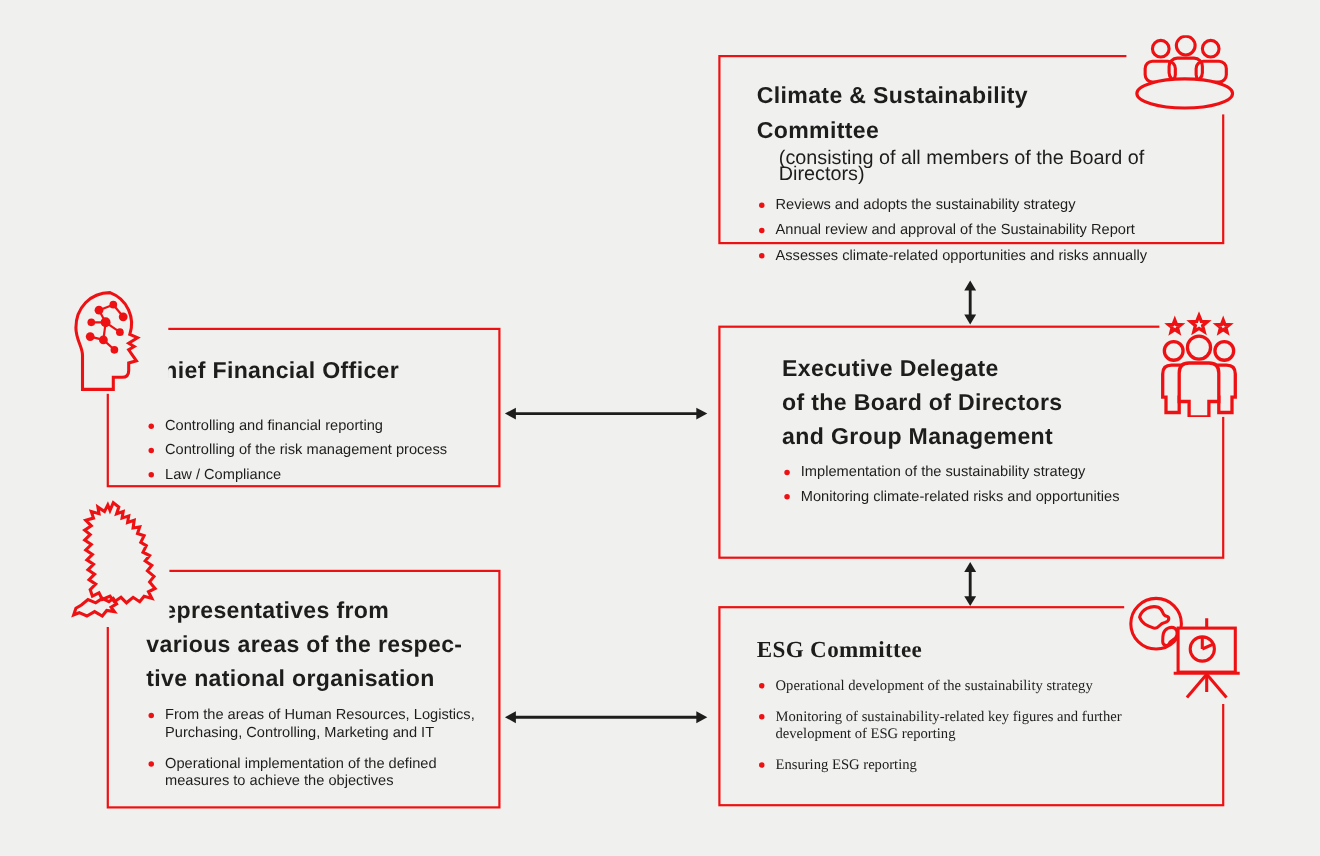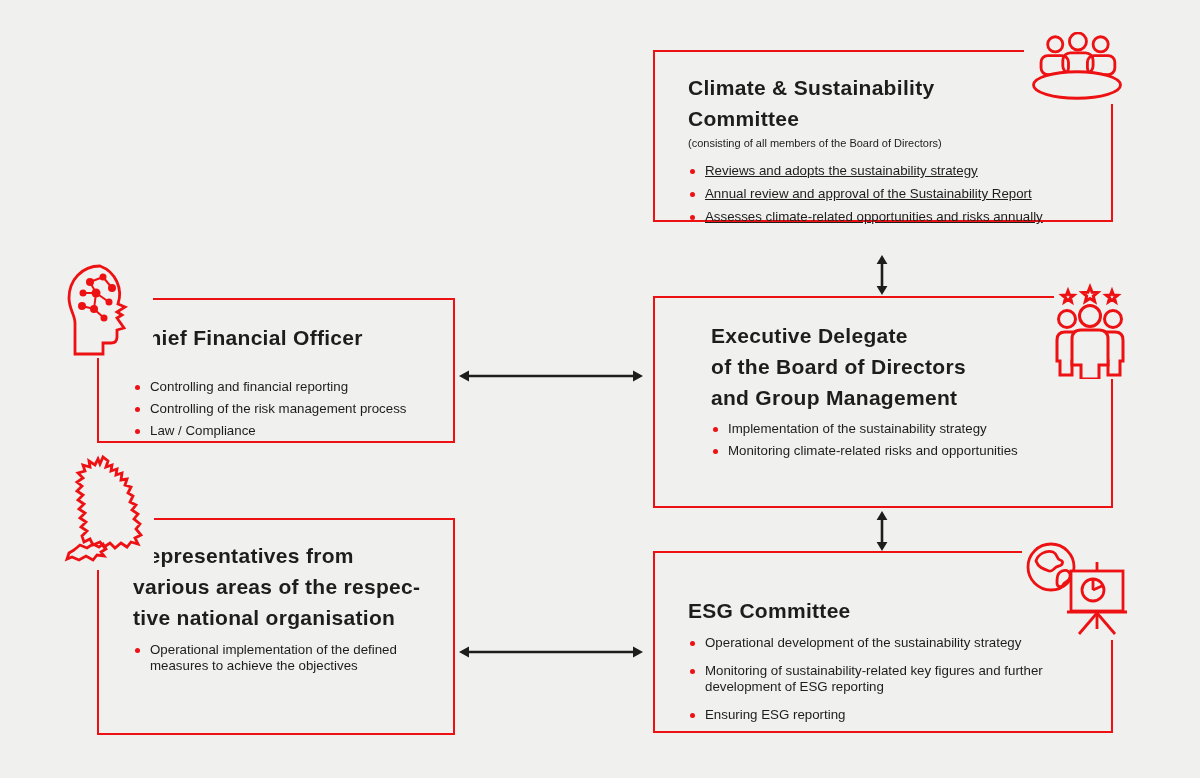--- a/index.html
+++ b/index.html
@@ -18,32 +18,32 @@
   }
   #box-climate   { left:653px; top:50px;  width:460px; height:172px; }
   #box-executive { left:653px; top:296px; width:460px; height:212px; }
   #box-esg       { left:653px; top:551px; width:460px; height:182px; }
   #box-cfo       { left:97px;  top:298px; width:358px; height:145px; }
   #box-reps      { left:97px;  top:518px; width:358px; height:217px; }
 
   .box-inner { padding:0 14px 0 33px; }
   #box-climate .box-inner   { padding-top:20px; padding-right:26px; }
   #box-executive .box-inner { padding-top:22px; padding-right:10px;margin-left:23px; }
-  #box-esg .box-inner       { padding-top:42px; padding-right:26px; }
+  #box-esg .box-inner       { padding-top:22px; padding-right:26px;font-family:Liberation Serif, serif; }
   #box-cfo .box-inner       { padding-top:22px; padding-left:34px; padding-right:14px; }
   #box-reps .box-inner      { padding-top:20px; padding-left:34px; padding-right:18px; }
 
   .title {
     font-size:21px; font-weight:bold; line-height:31px;
     letter-spacing:0.3px; color:var(--text,#1d1d1b);
   }
-  .subtitle { font-size:11px; line-height:15px; margin-top:2px; }
+  .subtitle { font-size:18px; line-height:15px; margin-top:2px;margin-left:20px; }
 
   ul.bullets { list-style:none; margin:0; padding:0; }
-  #box-climate ul.bullets   { margin-top:12px;text-decoration:underline; }
+  #box-climate ul.bullets   { margin-top:12px; }
   #box-executive ul.bullets { margin-top:8px; }
   #box-esg ul.bullets       { margin-top:9px; }
   #box-cfo ul.bullets       { margin-top:26px; }
   #box-reps ul.bullets      { margin-top:9px; }
 
   ul.bullets li {
     position:relative; padding-left:17px;
     font-size:13.3px; line-height:16px;
     margin-bottom:7px;
   }
@@ -137,20 +137,21 @@
   </div>
 
   <div class="box" id="box-reps">
     <div class="box-inner">
       <div class="title">
         <div>Representatives from</div>
         <div>various areas of the respec-</div>
         <div>tive national organisation</div>
       </div>
       <ul class="bullets">
+        <li>From the areas of Human Resources, Logistics, Purchasing, Controlling, Marketing and IT</li>
         <li>Operational implementation of the defined measures to achieve the objectives</li>
       </ul>
     </div>
   </div>
 
   <div class="icon" id="icon-climate">
     <svg width="100" height="70" viewBox="0 0 100 74" fill="none" stroke="currentColor" stroke-width="3">
       <circle cx="27" cy="13" r="8"></circle>
       <circle cx="75" cy="13" r="8"></circle>
       <circle cx="51" cy="10" r="9"></circle>

